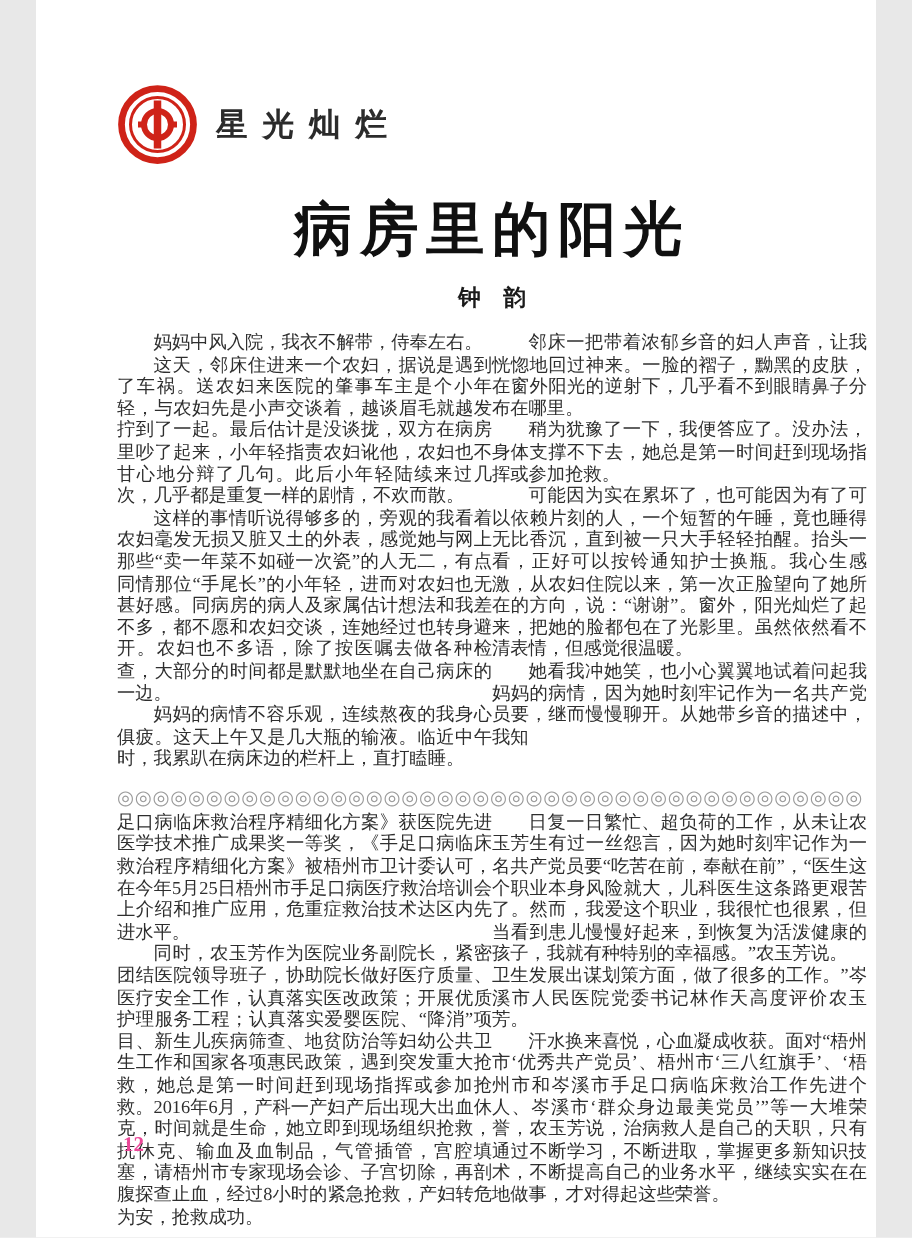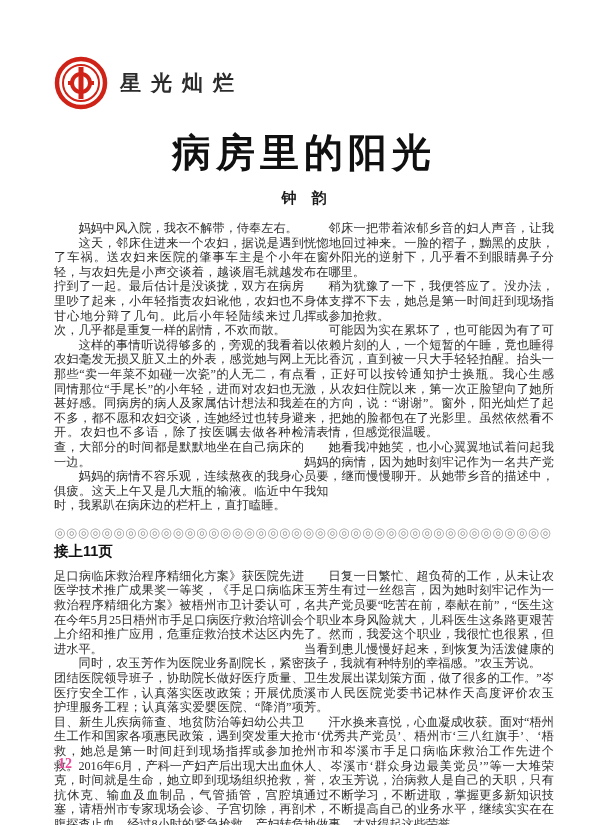--- a/index.html
+++ b/index.html
@@ -1,18 +1,18 @@
 <!DOCTYPE html>
 <html><head>
 <meta charset="utf-8">
 <style>
   html,body{margin:0;padding:0;background:#e8e8e8;}
   .page{
     position:relative;
-    width:608px;height:825px;
+    width:560px;height:825px;
     margin:0 auto;
     background:#ffffff;
     font-family:"Liberation Serif","DejaVu Serif",serif;
     color:#2d2d2d;
     overflow:hidden;
   }
   .content{position:absolute;left:54px;top:0;width:500px;}
   .header{display:flex;align-items:center;margin-top:56px;height:54px;}
   .logo{width:54px;height:54px;flex:0 0 54px;}
   .logo-text{
@@ -85,21 +85,20 @@
       <div class="col">
           <p class="para indent">邻床一把带着浓郁乡音的妇人声音，让我恍惚地回过神来。一脸的褶子，黝黑的皮肤，在窗外阳光的逆射下，几乎看不到眼睛鼻子分布在哪里。</p>
           <p class="para indent">稍为犹豫了一下，我便答应了。没办法，身体支撑不下去，她总是第一时间赶到现场指挥或参加抢救。</p>
           <p class="para indent">可能因为实在累坏了，也可能因为有了可以依赖片刻的人，一个短暂的午睡，竟也睡得无比香沉，直到被一只大手轻轻拍醒。抬头一看，正好可以按铃通知护士换瓶。我心生感激，从农妇住院以来，第一次正脸望向了她所在的方向，说：“谢谢”。窗外，阳光灿烂了起来，把她的脸都包在了光影里。虽然依然看不清表情，但感觉很温暖。</p>
           <p class="para indent">她看我冲她笑，也小心翼翼地试着问起我妈妈的病情，因为她时刻牢记作为一名共产党员要，继而慢慢聊开。从她带乡音的描述中，我知</p>
         </div>
     </div>
 
     <div class="divider">◎◎◎◎◎◎◎◎◎◎◎◎◎◎◎◎◎◎◎◎◎◎◎◎◎◎◎◎◎◎◎◎◎◎◎◎◎◎◎◎◎◎</div>
 
-    <div class="cont-label">接上11页</div>
 
     <div class="columns">
       <div class="col">
           <p class="para">足口病临床救治程序精细化方案》获医院先进医学技术推广成果奖一等奖，《手足口病临床救治程序精细化方案》被梧州市卫计委认可，在今年5月25日梧州市手足口病医疗救治培训会上介绍和推广应用，危重症救治技术达区内先进水平。</p>
           <p class="para indent">同时，农玉芳作为医院业务副院长，紧密团结医院领导班子，协助院长做好医疗质量、医疗安全工作，认真落实医改政策；开展优质护理服务工程；认真落实爱婴医院、“降消”项目、新生儿疾病筛查、地贫防治等妇幼公共卫生工作和国家各项惠民政策，遇到突发重大抢救，她总是第一时间赶到现场指挥或参加抢救。2016年6月，产科一产妇产后出现大出血休克，时间就是生命，她立即到现场组织抢救，抗休克、输血及血制品，气管插管，宫腔填塞，请梧州市专家现场会诊、子宫切除，再剖腹探查止血，经过8小时的紧急抢救，产妇转危为安，抢救成功。</p>
         </div>
       <div class="col">
           <p class="para indent">日复一日繁忙、超负荷的工作，从未让农玉芳生有过一丝怨言，因为她时刻牢记作为一名共产党员要“吃苦在前，奉献在前”，“医生这个职业本身风险就大，儿科医生这条路更艰苦了。然而，我爱这个职业，我很忙也很累，但当看到患儿慢慢好起来，到恢复为活泼健康的孩子，我就有种特别的幸福感。”农玉芳说。</p>
           <p class="para">卫生发展出谋划策方面，做了很多的工作。”岑溪市人民医院党委书记林作天高度评价农玉芳。</p>
           <p class="para indent">汗水换来喜悦，心血凝成收获。面对“梧州市‘优秀共产党员’、梧州市‘三八红旗手’、‘梧州市和岑溪市手足口病临床救治工作先进个人、岑溪市‘群众身边最美党员’”等一大堆荣誉，农玉芳说，治病救人是自己的天职，只有通过不断学习，不断进取，掌握更多新知识技术，不断提高自己的业务水平，继续实实在在地做事，才对得起这些荣誉。</p>

